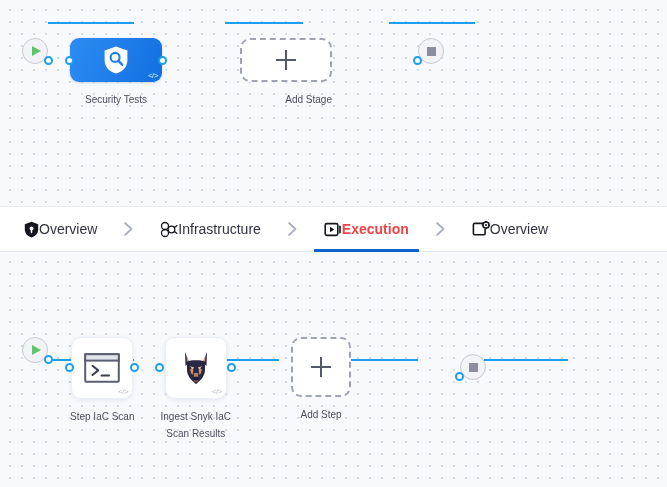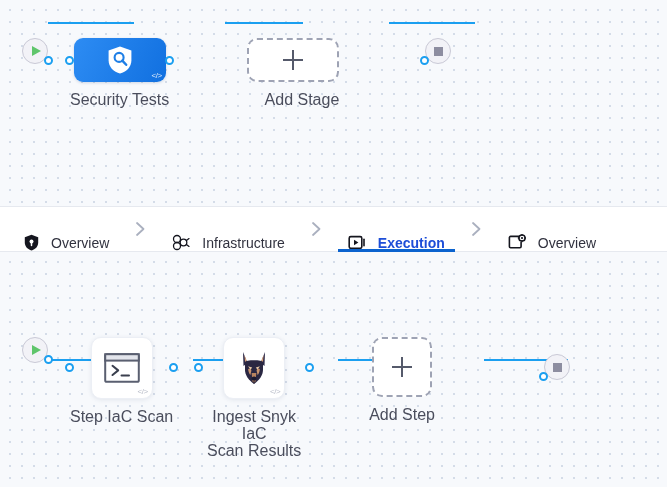--- a/index.html
+++ b/index.html
@@ -163,21 +163,21 @@
     line-height: 1;
     font-family: "Liberation Sans", sans-serif;
     letter-spacing: -0.5px;
   }
   .code-badge.on-blue { color: rgba(255,255,255,0.85); }
   .code-badge.on-white { color: #b9bdc9; }
 
   
   .node-label {
     margin-top: 9px;
-    font-size: 16px;
+    font-size: 10px;
     line-height: 17px;
     color: #4a4d5c;
     text-align: center;
     white-space: pre-line;
     max-width: 110px;
   }
   .label-add { color: #4a4d5c; }
 
   
   .tabbar {
@@ -188,35 +188,35 @@
     border-bottom: 1px solid #e6e9ef;
     display: flex;
     align-items: stretch;
     padding-left: 12px;
     box-sizing: border-box;
     position: relative;
     z-index: 5;
   }
   .tab {
     display: flex;
-    align-items: flex-end;
-    gap: 12px;
+    align-items: center;
+    gap: 0;
     padding: 0 12px;
     height: 100%;
     box-sizing: border-box;
     cursor: pointer;
     position: relative;
   }
   .tab .tab-label {
     font-size: 14px;
     color: #31323f;
   }
   .tab.active .tab-label {
     font-weight: bold;
-    color: #1d4ed8;
+    color: #ef4444;
   }
   .tab.active::after {
     content: "";
     position: absolute;
     left: 2px; right: 2px; bottom: -1px;
     height: 3px;
     background: #0b63ce;
   }
   .chev {
     display: flex;

